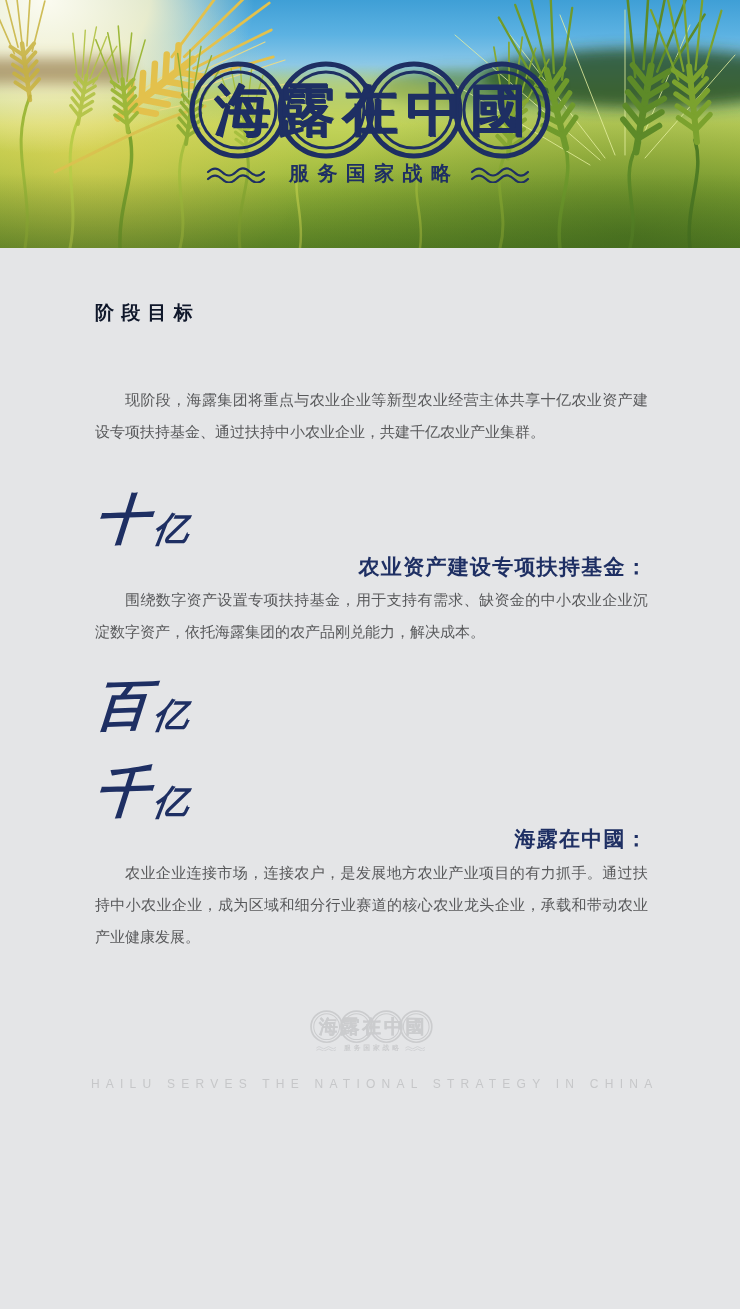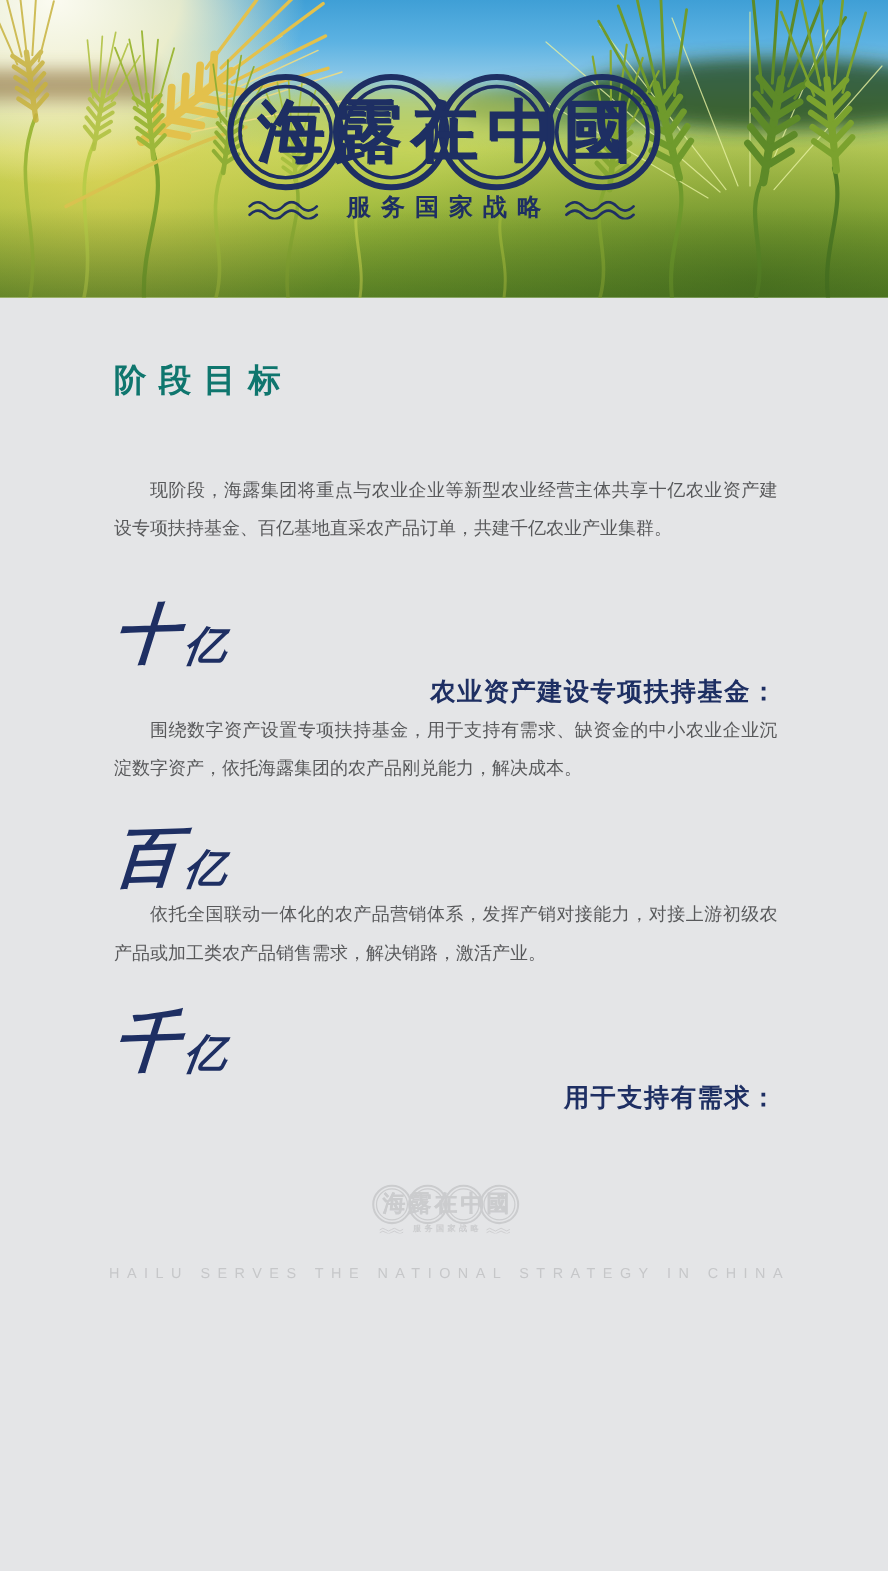--- a/index.html
+++ b/index.html
@@ -39,21 +39,21 @@
     display:flex;align-items:center;justify-content:center;gap:0.55em;
     margin-top:0.14em;font-size:0.357em;font-weight:bold;
     font-family:Liberation Mono, monospace;
     letter-spacing:0.42em;text-indent:0.42em;line-height:1;
   }
   .hl-sub .wave{display:block;width:3.2em;height:0.8em;}
   
   .content{padding:0 92px 0 95px;}
   .page-title{
     margin:54px 0 0;font-family:"Liberation Serif","DejaVu Serif",serif;
-    font-size:27px;font-weight:700;color:#0f766e;letter-spacing:0.38em;line-height:1.15;
+    font-size:19px;font-weight:700;color:#0f172a;letter-spacing:0.38em;line-height:1.15;
   }
   .intro{
     margin:60px 0 0;font-size:15px;line-height:32px;color:#58595b;
     text-indent:2em;text-align:justify;
   }
   .tier{margin-top:44px;}
   .tier + .tier{margin-top:30px;}
   .tier-num{
     line-height:1.05;color:#1e2f63;
     font-family:"Liberation Serif","DejaVu Serif",serif;font-weight:900;font-style:italic;
@@ -161,36 +161,36 @@
         <path d="M2,12 q7,-7 14,0 t14,0 t14,0 t14,0"></path>
       </svg>
     </div>
   </div>
 </div>
 
 <div class="content">
 
   <h1 class="page-title">阶段目标</h1>
 
-  <p class="intro">现阶段，海露集团将重点与农业企业等新型农业经营主体共享十亿农业资产建设专项扶持基金、百亿基地直采农产品订单，共建千亿农业产业集群。</p>
+  <p class="intro">现阶段，海露集团将重点与农业企业等新型农业经营主体共享十亿农业资产建设专项扶持基金、通过扶持中小农业企业，共建千亿农业产业集群。</p>
 
   <section class="tier">
     <div class="tier-num"><span class="num-big">十</span><span class="num-small">亿</span></div>
     <h3 class="tier-heading">农业资产建设专项扶持基金：</h3>
     <p class="tier-body">围绕数字资产设置专项扶持基金，用于支持有需求、缺资金的中小农业企业沉淀数字资产，依托海露集团的农产品刚兑能力，解决成本。</p>
   </section>
 
   <section class="tier">
     <div class="tier-num"><span class="num-big">百</span><span class="num-small">亿</span></div>
-    <p class="tier-body">依托全国联动一体化的农产品营销体系，发挥产销对接能力，对接上游初级农产品或加工类农产品销售需求，解决销路，激活产业。</p>
   </section>
 
   <section class="tier">
     <div class="tier-num"><span class="num-big">千</span><span class="num-small">亿</span></div>
-    <h3 class="tier-heading">用于支持有需求：</h3>
+    <h3 class="tier-heading">海露在中國：</h3>
+    <p class="tier-body">农业企业连接市场，连接农户，是发展地方农业产业项目的有力抓手。通过扶持中小农业企业，成为区域和细分行业赛道的核心农业龙头企业，承载和带动农业产业健康发展。</p>
   </section>
 
   <div class="page-footer">
     <div class="hl-logo-wrap">
       <div class="hl-logo">
         <svg class="rings" viewBox="0 0 368 104" fill="none" stroke="currentColor" aria-hidden="true">
           <circle cx="52" cy="52" r="46" stroke-width="5"></circle>
           <circle cx="52" cy="52" r="38" stroke-width="3"></circle>
           <circle cx="140" cy="52" r="46" stroke-width="5"></circle>
           <circle cx="140" cy="52" r="38" stroke-width="3"></circle>

